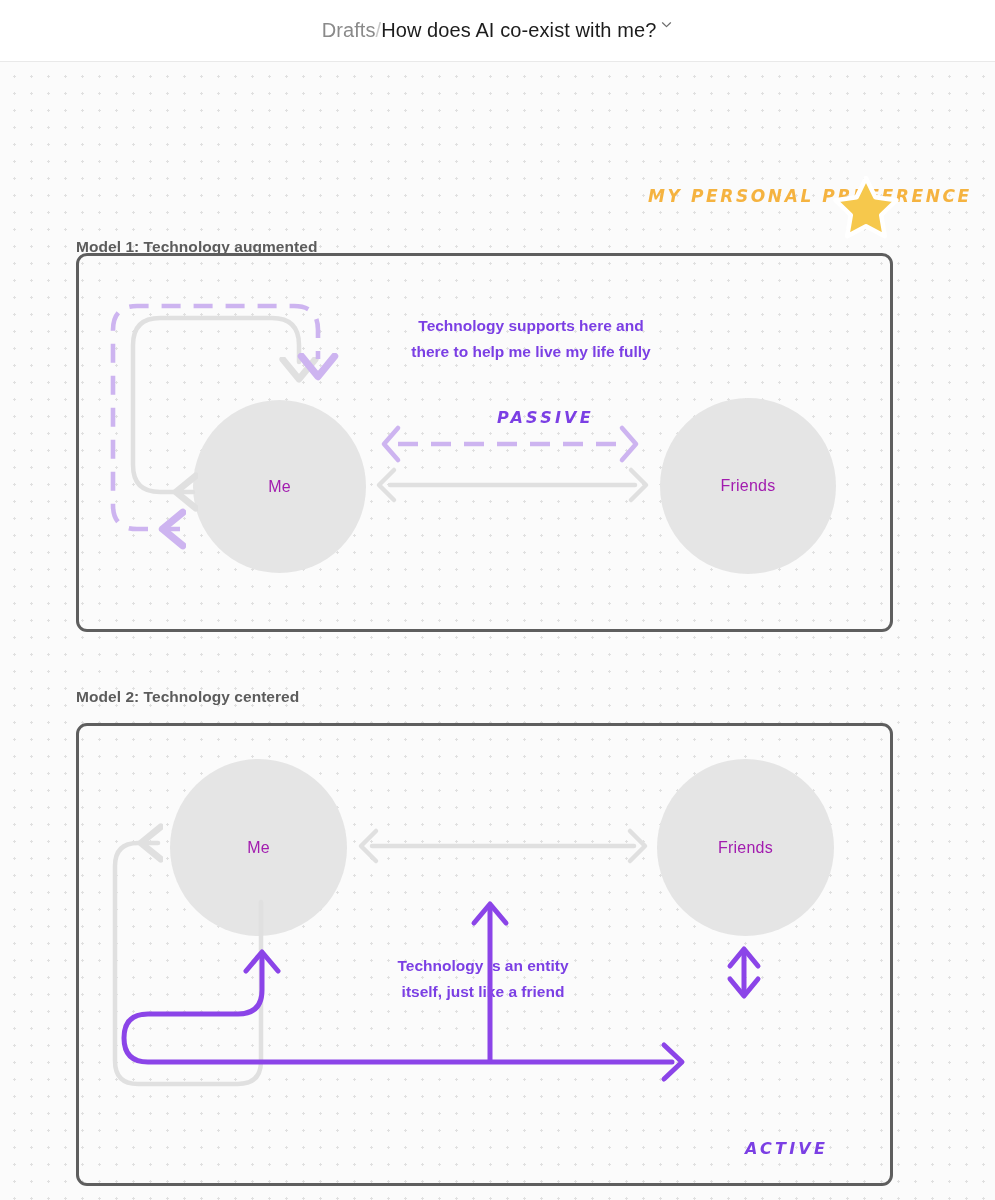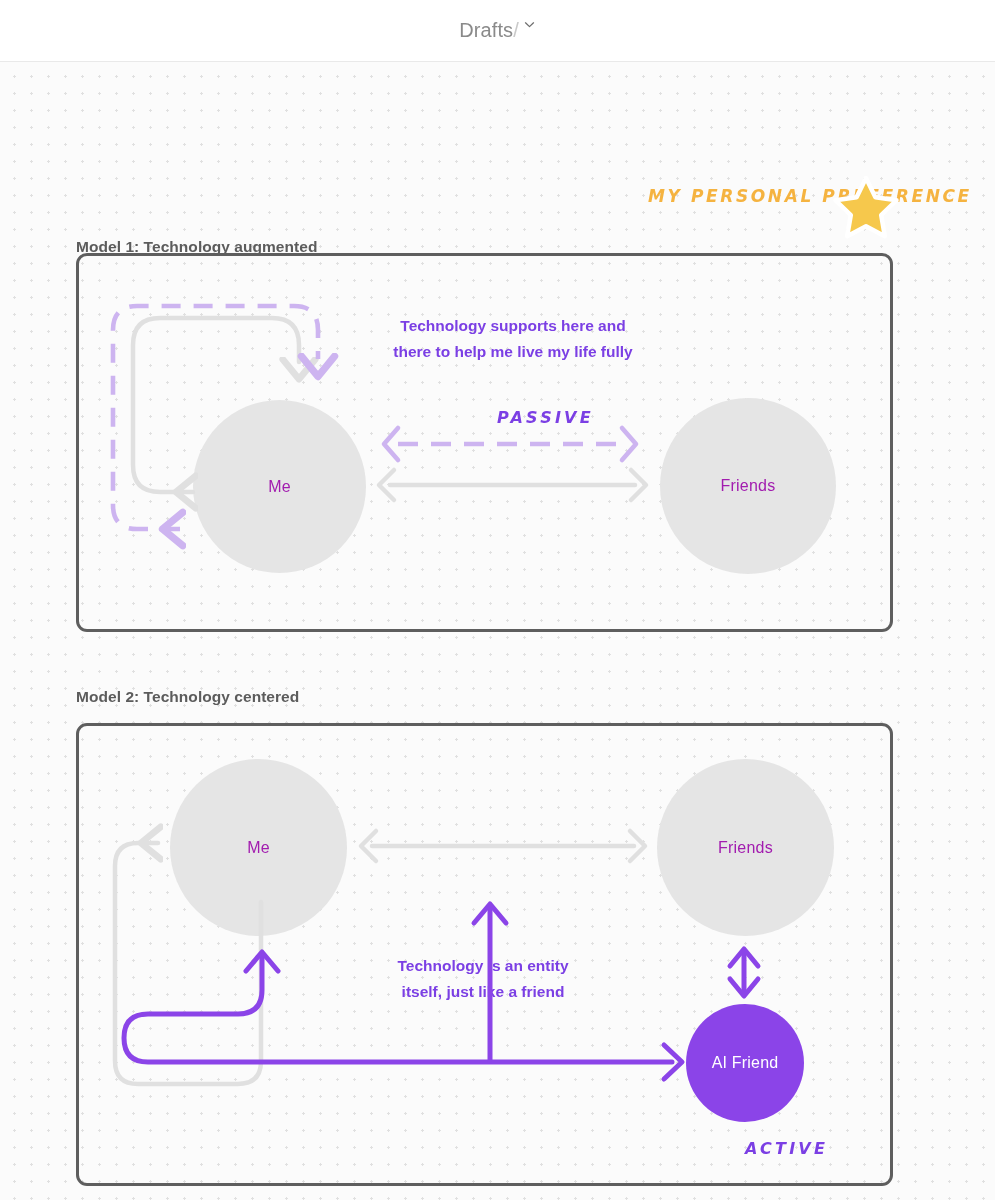--- a/index.html
+++ b/index.html
@@ -126,20 +126,21 @@
     height: 66px;
   }
 </style>
 </head>
 <body>
 
 <div id="app-header">
   <div id="breadcrumb">
     <span class="crumb-parent">Drafts</span>
     <span class="crumb-sep">/</span>
+    <span class="crumb-current">How does AI co-exist with me?</span>
     <span class="chev">
       <svg width="13" height="13" viewBox="0 0 13 13">
         <path d="M2.5 4.8 L6.5 8.6 L10.5 4.8" fill="none" stroke="#6d6d6d" stroke-width="1.25" stroke-linecap="round" stroke-linejoin="round"></path>
       </svg>
     </span>
   </div>
 </div>
 
 <div id="canvas">
 
@@ -158,40 +159,37 @@
   <div class="model-box" style="left:76px; top:191px; width:817px; height:379px;"></div>
 
   <div class="node-circle node-gray" style="left:193px; top:338px; width:173px; height:173px;">
     <span>Me</span>
   </div>
 
   <div class="node-circle node-gray" style="left:660px; top:336px; width:176px; height:176px;">
     <span>Friends</span>
   </div>
 
-  <div class="note-purple" style="left:368px; top:251px; width:290px;text-align:center;">Technology supports here and
+  <div class="note-purple" style="left:386px; top:251px; width:290px;text-align:center;">Technology supports here and
 there to help me live my life fully</div>
 
   <div class="hand-label hand-purple" style="left:452px; top:346px;">PASSIVE</div>
 
   <div class="section-title" style="left:76px; top:626px;">Model 2: Technology centered</div>
 
   <div class="model-box" style="left:76px; top:661px; width:817px; height:463px;"></div>
 
   <div class="node-circle node-gray" style="left:170px; top:697px; width:177px; height:177px;">
     <span>Me</span>
   </div>
 
   <div class="node-circle node-gray" style="left:657px; top:697px; width:177px; height:177px;">
     <span>Friends</span>
   </div>
 
-  <div class="node-circle node-purple" style="left:686px; top:942px; width:118px; height:118px;">
-    <span>AI Friend</span>
-  </div>
 
   <div class="note-purple" style="left:373px; top:891px; width:220px;">Technology is an entity
 itself, just like a friend</div>
 
   <div class="hand-label hand-purple" style="left:700px; top:1077px;">ACTIVE</div>
 
   <svg class="svg-layer" viewBox="0 0 995 1138">
     <defs>
       <marker id="mk-gray-r" markerWidth="9" markerHeight="9" refX="1.2" refY="4.5" orient="auto" markerUnits="strokeWidth">
         <path d="M0.6,0.9 L5.0,4.5 L0.6,8.1" fill="none" stroke="#e0e0e0" stroke-width="1.5" stroke-linecap="round" stroke-linejoin="round"></path>

